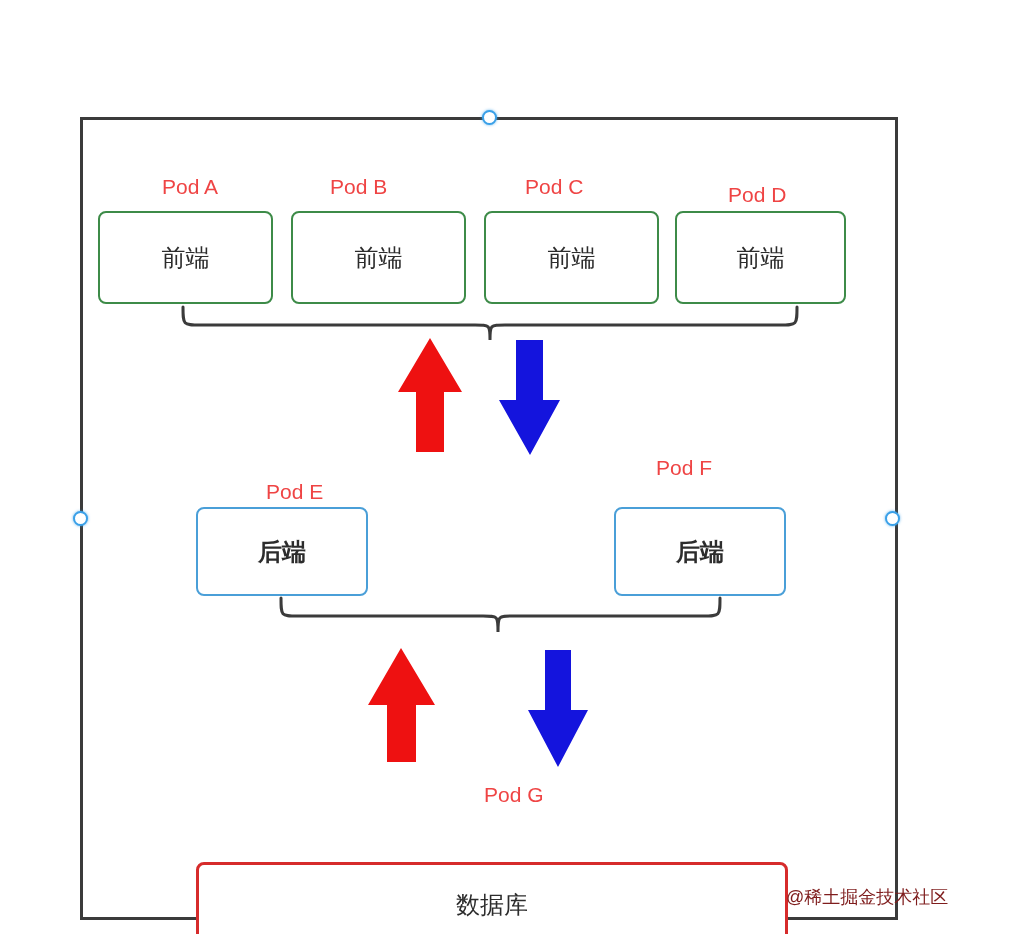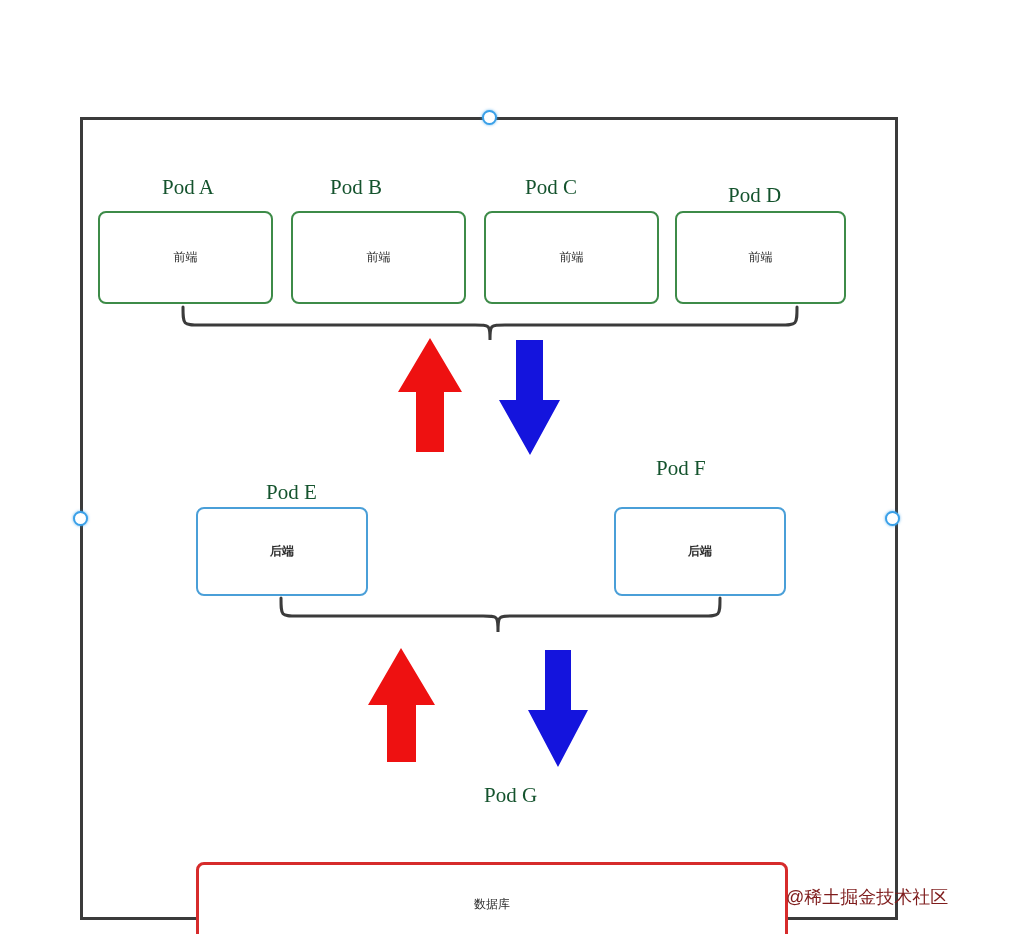--- a/index.html
+++ b/index.html
@@ -56,36 +56,35 @@
   }
   .handle.top    { left: 482px; top: 110px; }
   .handle.bottom { left: 482px; top: 912px; }
   .handle.left   { left: 73px;  top: 511px; }
   .handle.right  { left: 885px; top: 511px; }
 
   
   .pod-label {
     position: absolute;
     font-size: 21px;
-    color: #14532d;
+    color: #ef4444;
     white-space: nowrap;
     font-weight: 400;
-    font-family: Liberation Serif, serif;
   }
 
   
   .pod-box {
     position: absolute;
     box-sizing: border-box;
     border-radius: 8px;
     background: #ffffff;
     display: flex;
     align-items: center;
     justify-content: center;
-    font-size: 12px;
+    font-size: 24px;
     color: #2c2c2c;
   }
   .pod-box.frontend { border: 2.5px solid #3d8b48; }
   .pod-box.backend  { border: 2.5px solid #4a9fd8; font-weight: bold; }
   .pod-box.database { border: 3px solid #d62b2b; }
 
   
   #overlay {
     position: absolute;
     left: 0;

